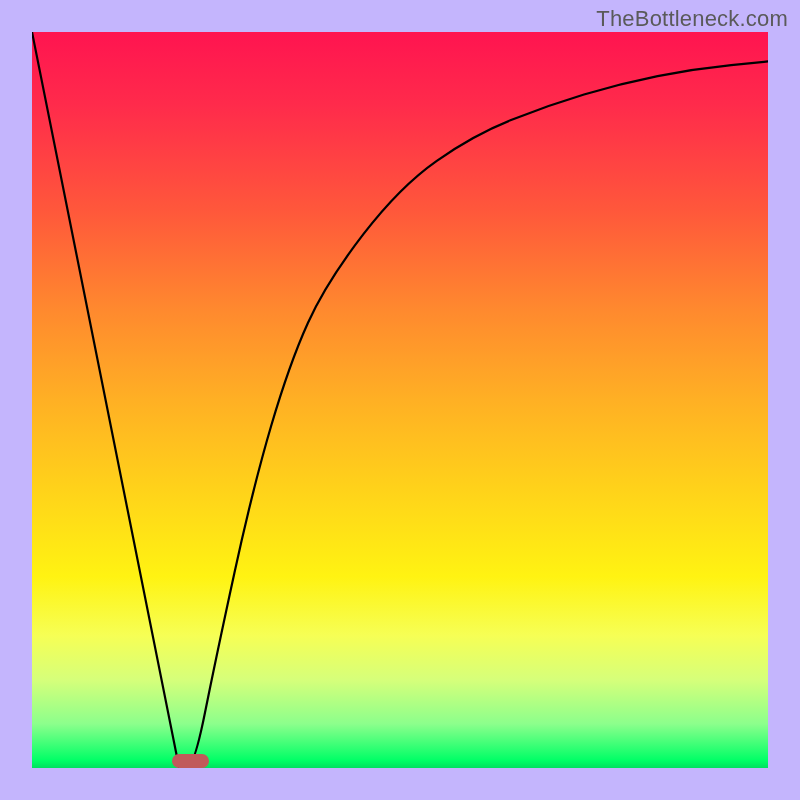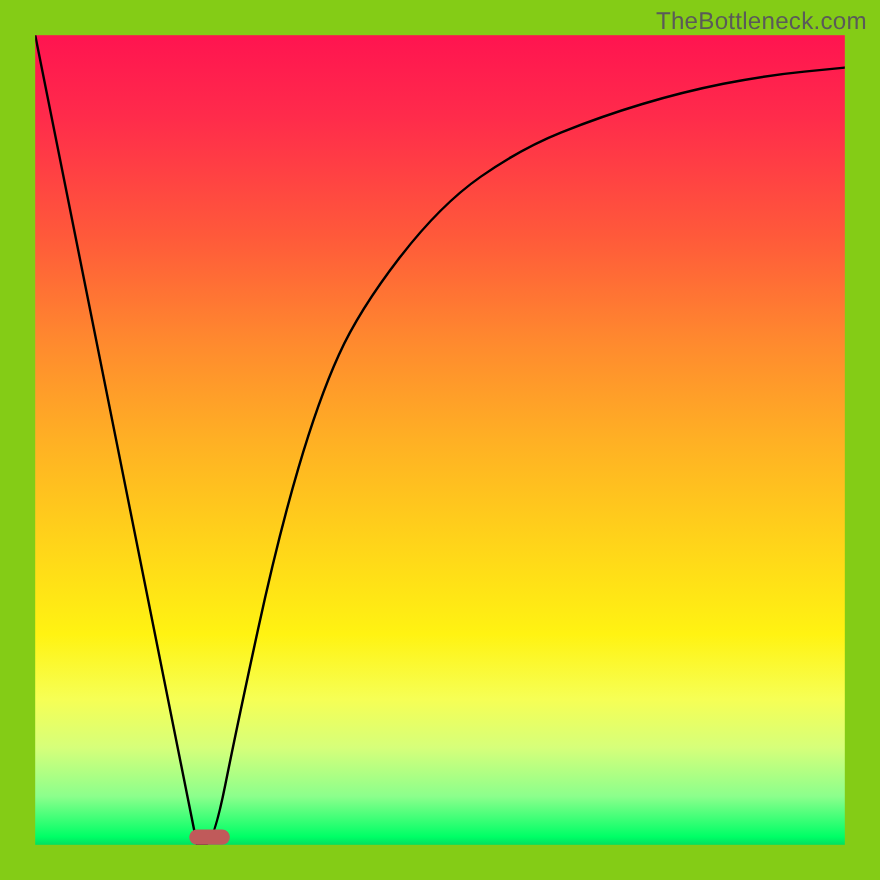--- a/index.html
+++ b/index.html
@@ -8,21 +8,21 @@
     width: 800px;
     height: 800px;
     overflow: hidden;
     font-family: Arial, Helvetica, sans-serif;
     background: #000;
   }
   .frame {
     position: relative;
     width: 800px;
     height: 800px;
-    background: #84cc16;
+    background: #c4b5fd;
   }
   .plot-area {
     position: absolute;
     left: 32px;
     top: 32px;
     width: 736px;
     height: 736px;
     background: linear-gradient(
       to bottom,
       #ff1450 0%,

